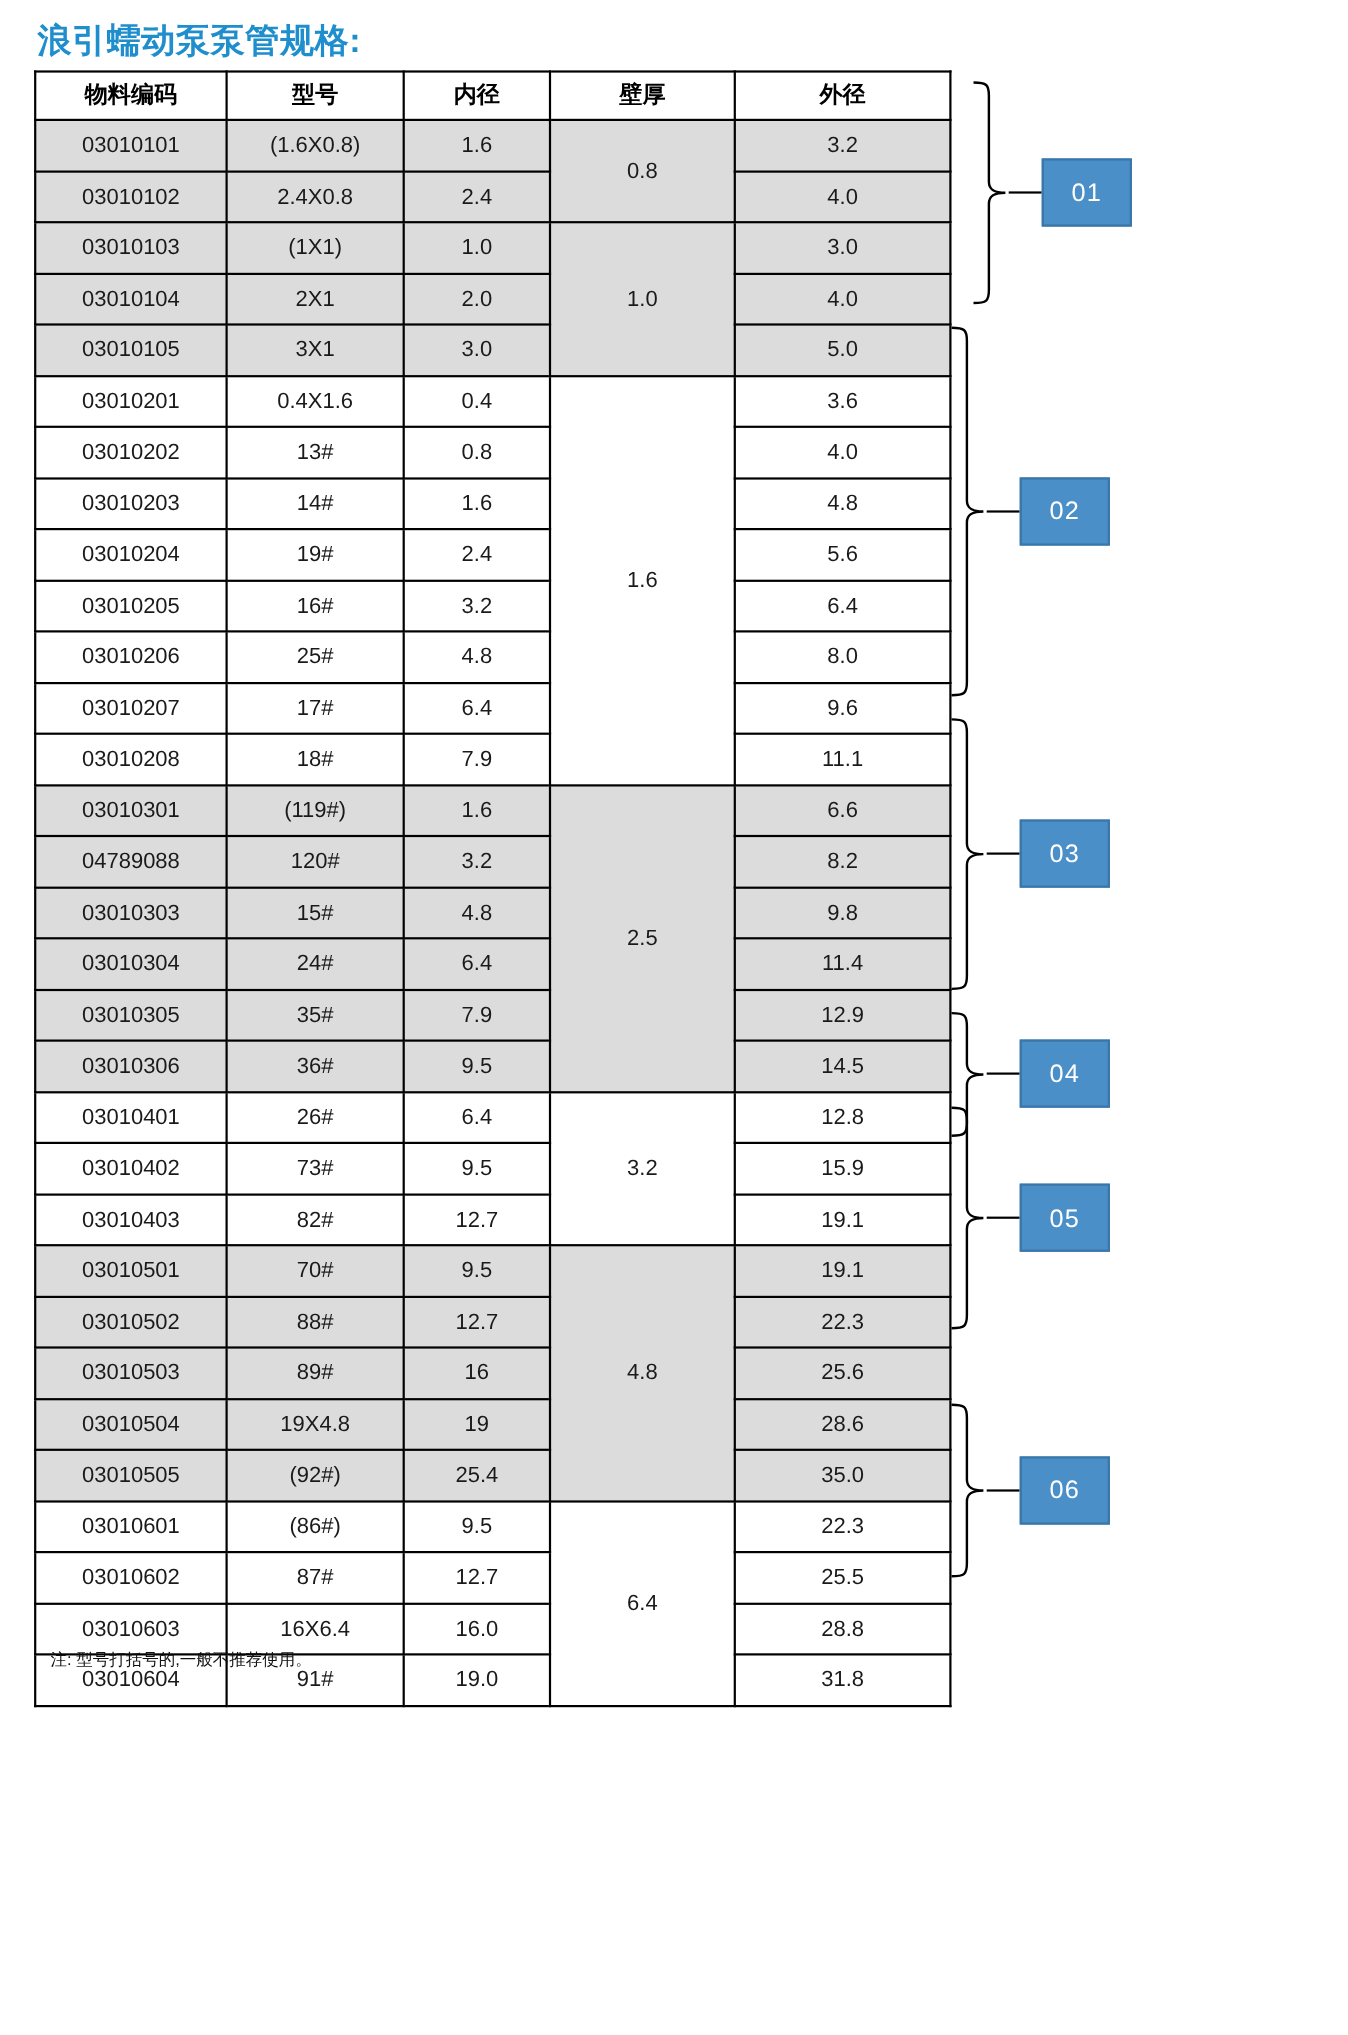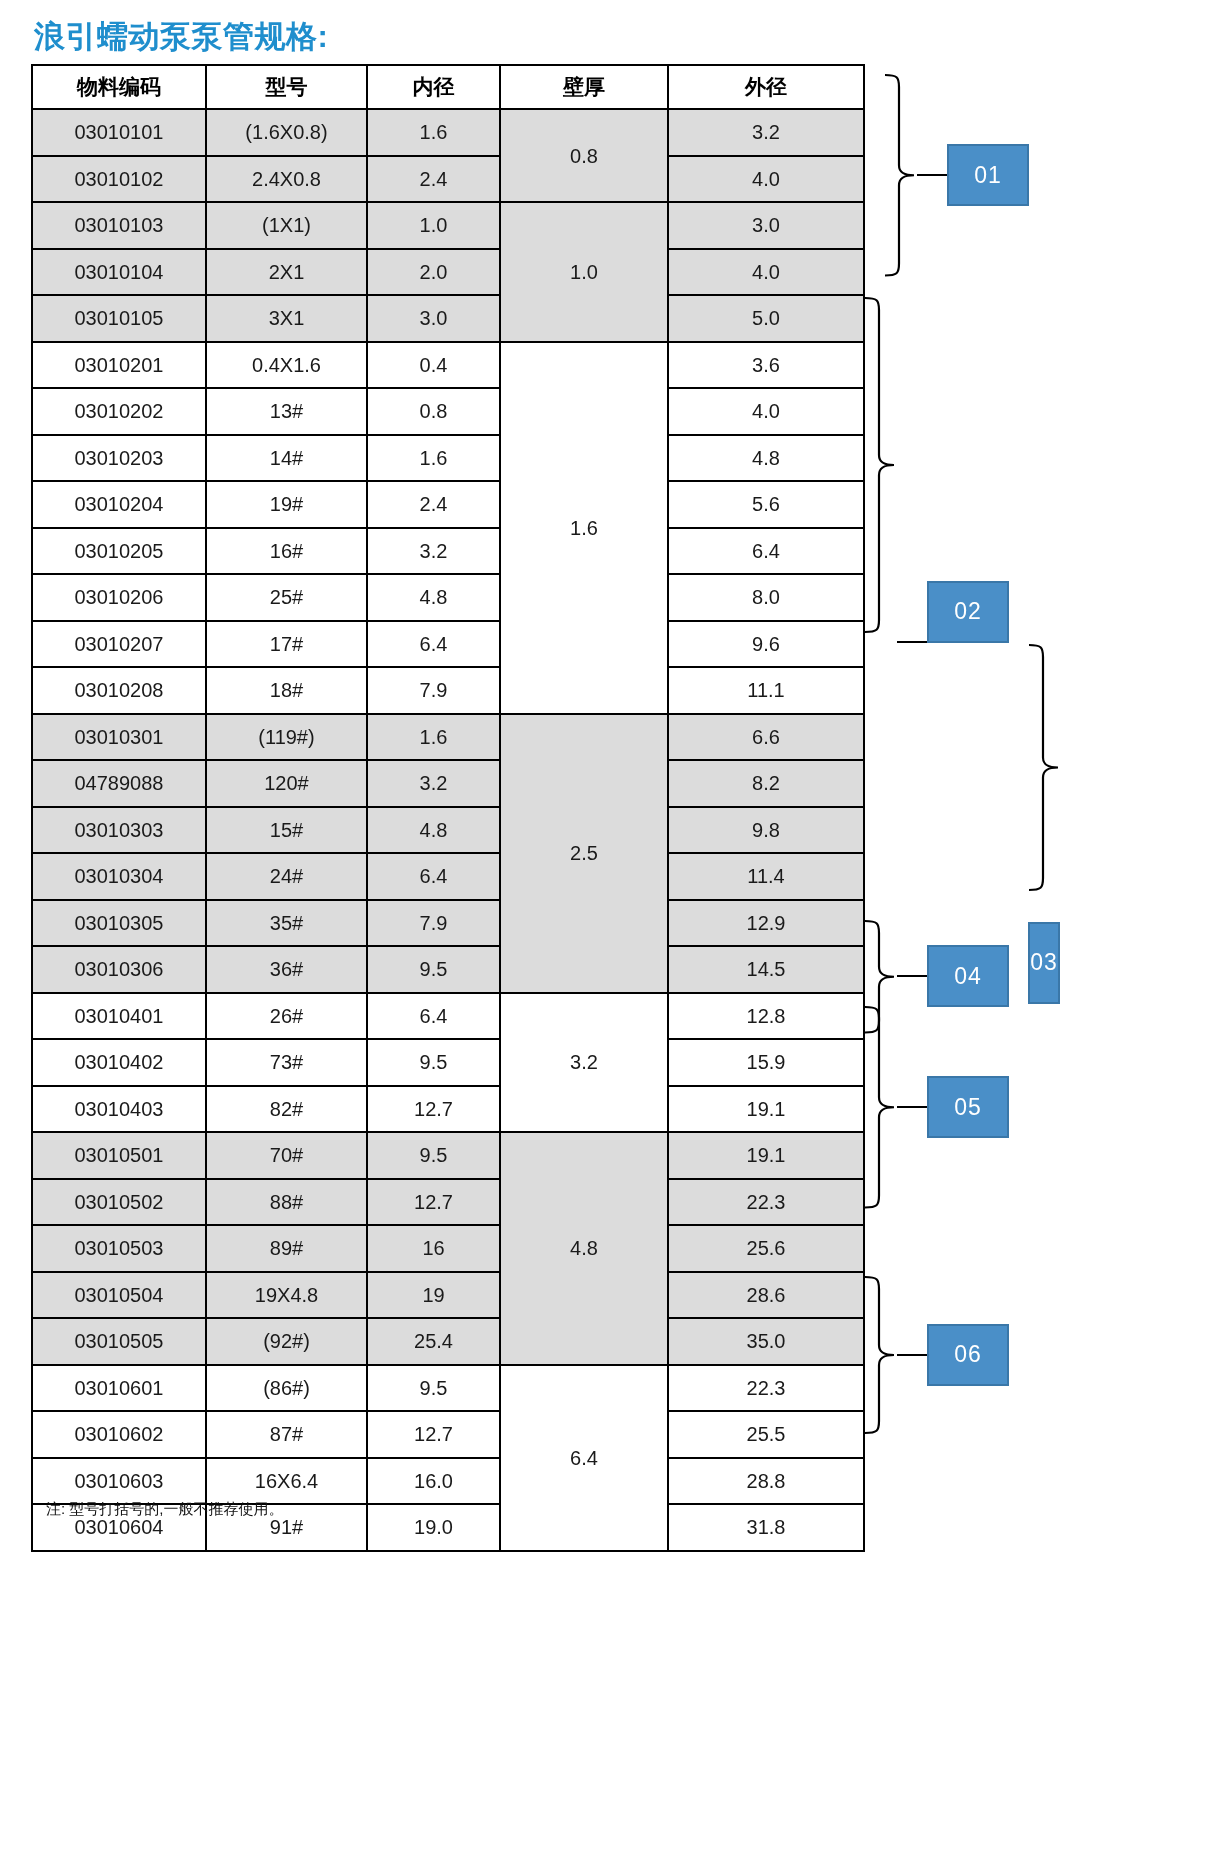--- a/index.html
+++ b/index.html
@@ -342,30 +342,30 @@
   <div id="groups">
       <div class="group-row" style="top: 0px; height: 222.5px; padding-left: 20px;">
         <div class="brace" style="height: 204.5px; align-self: center;">
           <svg viewBox="0 0 34 204.5" preserveAspectRatio="none">
             <path d="M2 2 C 14 2, 16 4, 16 14 L16 92.25 C16 100.25, 22 102.25, 31 102.25 C22 102.25, 16 104.25, 16 112.25 L16 190.5 C16 200.5, 14 202.5, 2 202.5" fill="none" stroke="#000000" stroke-width="2.2"></path>
           </svg>
         </div>
         <div class="connector"></div>
         <div class="badge">01</div>
       </div>
-      <div class="group-row" style="top: 222.5px; height: 356px; align-items: flex-end;">
+      <div class="group-row" style="top: 222.5px; height: 356px;">
         <div class="brace" style="height: 338px; align-self: center;">
           <svg viewBox="0 0 34 338" preserveAspectRatio="none">
             <path d="M2 2 C 14 2, 16 4, 16 14 L16 159 C16 167, 22 169, 31 169 C22 169, 16 171, 16 179 L16 324 C16 334, 14 336, 2 336" fill="none" stroke="#000000" stroke-width="2.2"></path>
           </svg>
         </div>
         <div class="connector"></div>
         <div class="badge">02</div>
       </div>
-      <div class="group-row" style="top: 578.5px; height: 267px; flex-direction: column;">
+      <div class="group-row" style="top: 578.5px; height: 267px;">
         <div class="brace" style="height: 249px; align-self: center;">
           <svg viewBox="0 0 34 249" preserveAspectRatio="none">
             <path d="M2 2 C 14 2, 16 4, 16 14 L16 114.5 C16 122.5, 22 124.5, 31 124.5 C22 124.5, 16 126.5, 16 134.5 L16 235 C16 245, 14 247, 2 247" fill="none" stroke="#000000" stroke-width="2.2"></path>
           </svg>
         </div>
         <div class="connector"></div>
         <div class="badge">03</div>
       </div>
       <div class="group-row" style="top: 845.5px; height: 133.5px;">
         <div class="brace" style="height: 115.5px; align-self: center;">

